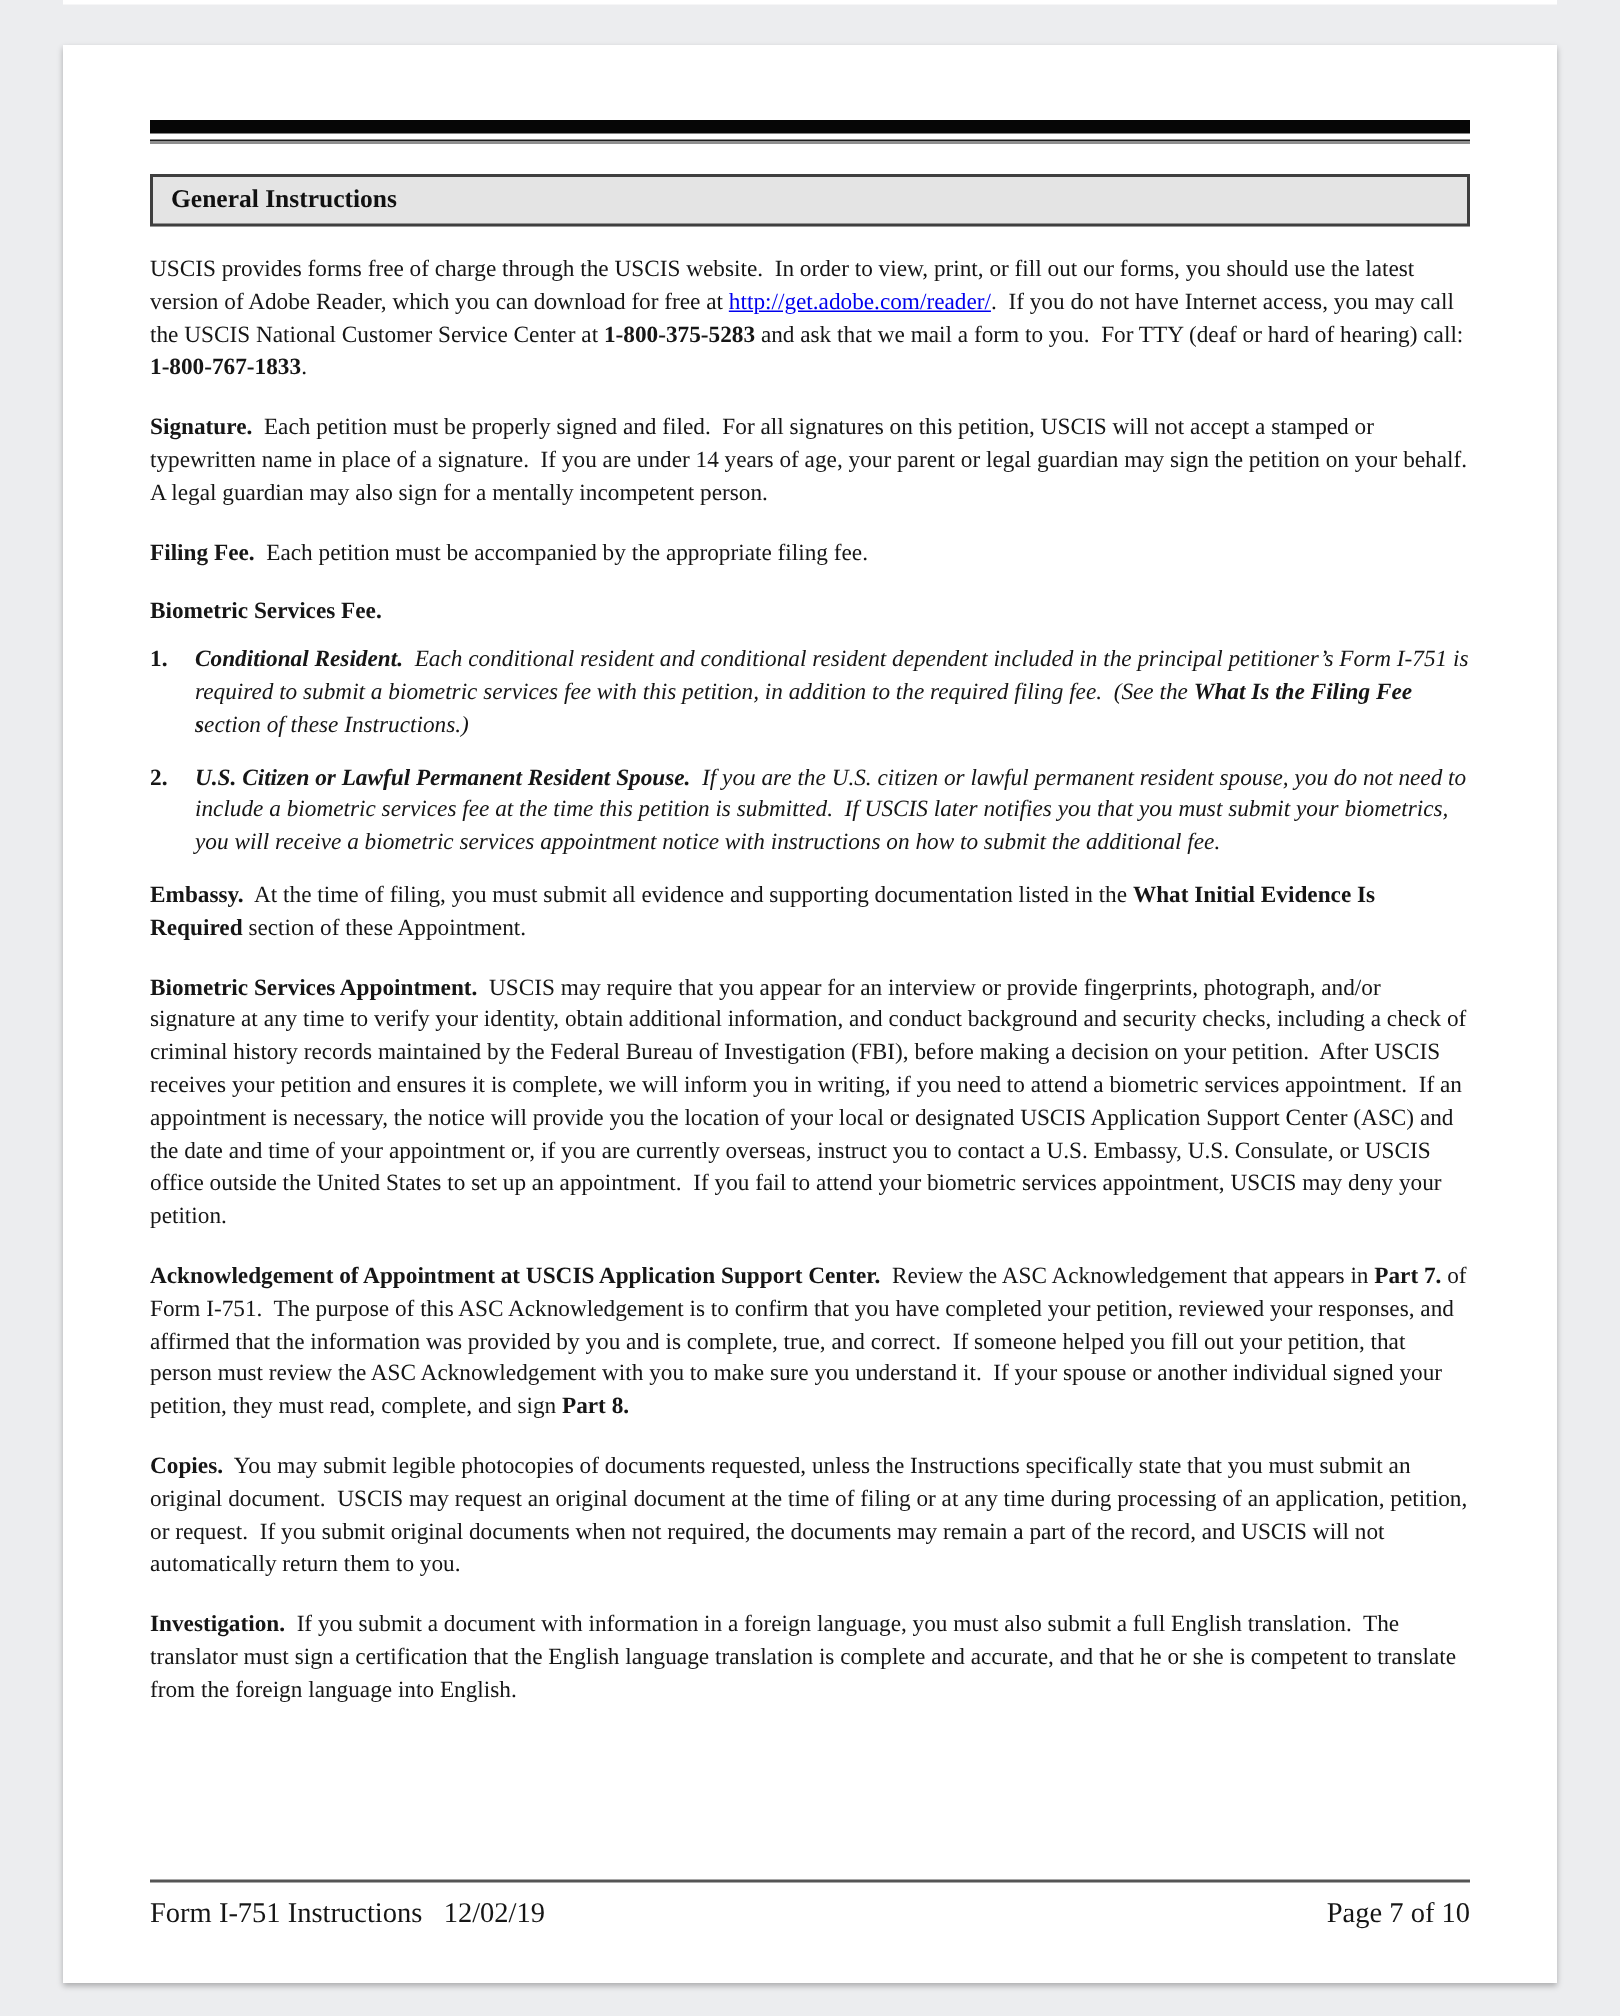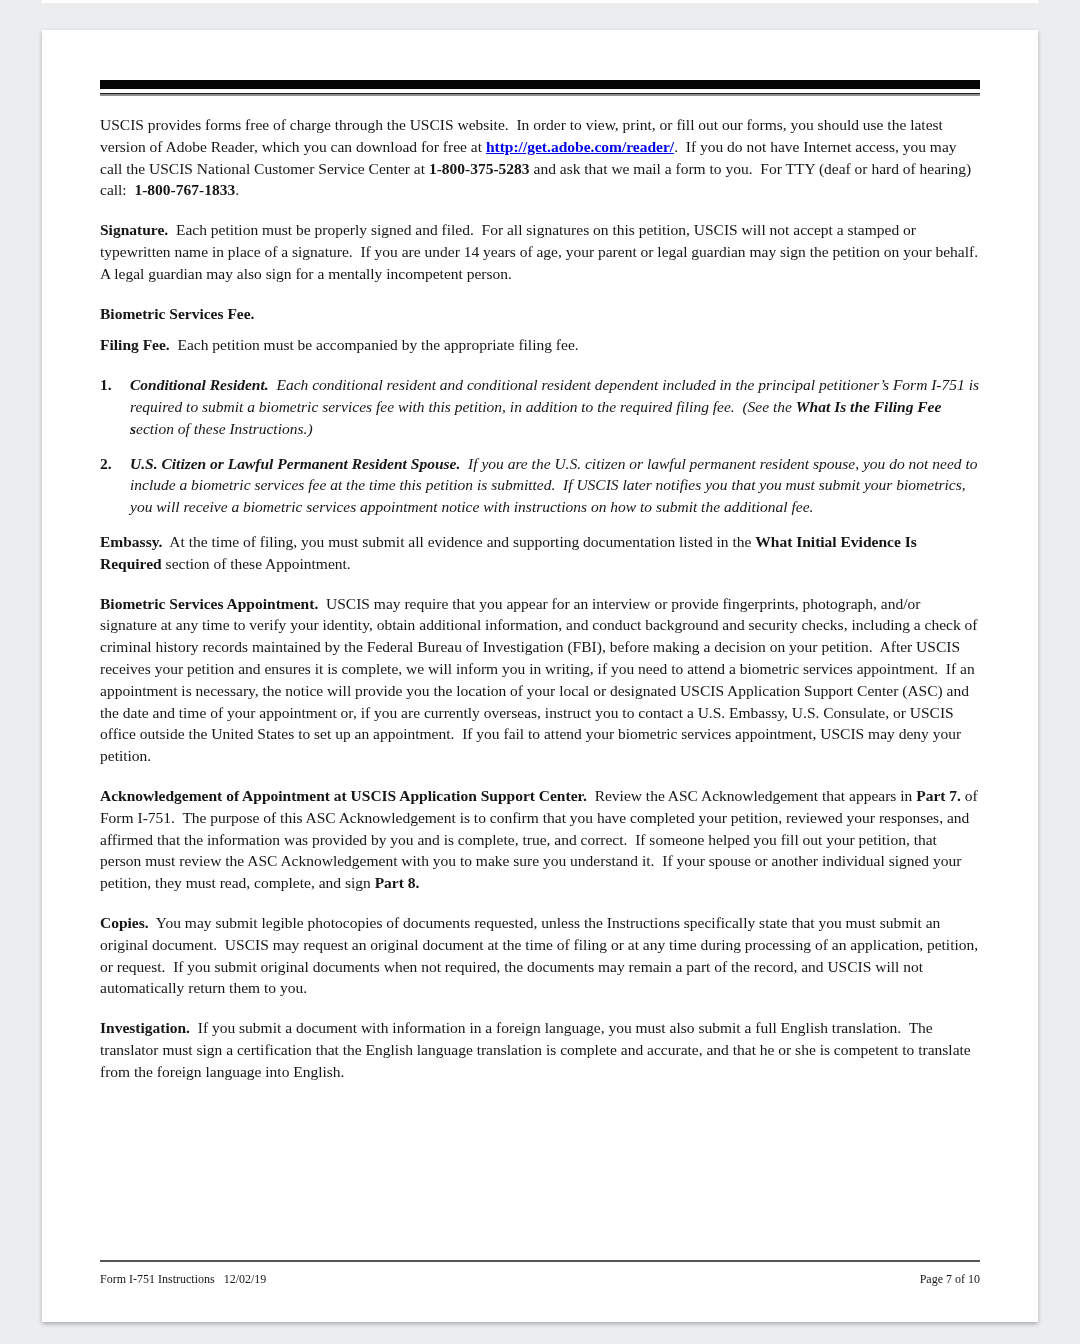--- a/index.html
+++ b/index.html
@@ -43,50 +43,53 @@
     font-size: 17px;
     color: #111111;
   }
   .doc-body { margin-top: 18px; font-size: 15.5px; line-height: 21.8px; }
   .para { margin: 0 0 18px 0; white-space: pre-wrap; }
   .para.tight { margin-bottom: 10px; }
   .list-item { display: flex; margin: 0 0 13px 0; }
   .list-item .num { width: 30px; font-weight: bold; flex: 0 0 30px; }
   .list-item .li-text { flex: 1; white-space: pre-wrap; font-style: italic; }
   .b { font-weight: bold; }
-  a.lnk { font-weight: bold; text-decoration: underline; }
+  a.lnk { font-weight: normal; text-decoration: underline; }
   .footer {
     position: absolute;
     left: 58px; right: 58px;
     bottom: 35px;
   }
   .footer-rule { height: 2px; background: #555555; }
   .footer-row {
     margin-top: 10px;
     display: flex;
     justify-content: space-between;
-    font-size: 12px;
+    font-size: 19px;
     white-space: pre;
   }
 </style>
 </head>
 <body>
 
 <div class="prev-page-edge"></div>
 
 <div class="page">
   <div class="bar-thick"></div>
   <div class="bar-thin"></div>
 
+  <div class="section-box">
+    <span class="section-title">General Instructions</span>
+  </div>
 
   <div class="doc-body" id="doc-body">
       <p class="para"><span class="">USCIS provides forms free of charge through the USCIS website.  In order to view, print, or fill out our forms, you should use the latest version of Adobe Reader, which you can download for free at </span><a class="lnk" href="#" style="color: rgb(0, 0, 238);">http://get.adobe.com/reader/</a><span class="">.  If you do not have Internet access, you may call the USCIS National Customer Service Center at </span><span class="b">1-800-375-5283</span><span class=""> and ask that we mail a form to you.  For TTY (deaf or hard of hearing) call:  </span><span class="b">1-800-767-1833</span><span class="">.</span></p>
       <p class="para"><span class="b">Signature.</span><span class="">  Each petition must be properly signed and filed.  For all signatures on this petition, USCIS will not accept a stamped or typewritten name in place of a signature.  If you are under 14 years of age, your parent or legal guardian may sign the petition on your behalf.  A legal guardian may also sign for a mentally incompetent person.</span></p>
+      <p class="para"><span class="b">Filing Fee.</span><span class="">  Each petition must be accompanied by the appropriate filing fee.</span></p>
       <p class="para tight"><span class="b">Biometric Services Fee.</span></p>
-      <p class="para"><span class="b">Filing Fee.</span><span class="">  Each petition must be accompanied by the appropriate filing fee.</span></p>
       <div class="list-item">
         <span class="num">1.</span>
         <div class="li-text"><span class="b">Conditional Resident.</span><span class="">  Each conditional resident and conditional resident dependent included in the principal petitioner’s Form I-751 is required to submit a biometric services fee with this petition, in addition to the required filing fee.  (See the </span><span class="b">What Is the Filing Fee s</span><span class="">ection of these Instructions.)</span></div>
       </div>
       <div class="list-item">
         <span class="num">2.</span>
         <div class="li-text"><span class="b">U.S. Citizen or Lawful Permanent Resident Spouse.</span><span class="">  If you are the U.S. citizen or lawful permanent resident spouse, you do not need to include a biometric services fee at the time this petition is submitted.  If USCIS later notifies you that you must submit your biometrics, you will receive a biometric services appointment notice with instructions on how to submit the additional fee.</span></div>
       </div>
       <p class="para"><span class="b">Embassy.</span><span class="">  At the time of filing, you must submit all evidence and supporting documentation listed in the </span><span class="b">What Initial Evidence Is Required</span><span class=""> section of these Appointment.</span></p>
       <p class="para"><span class="b">Biometric Services Appointment.</span><span class="">  USCIS may require that you appear for an interview or provide fingerprints, photograph, and/or signature at any time to verify your identity, obtain additional information, and conduct background and security checks, including a check of criminal history records maintained by the Federal Bureau of Investigation (FBI), before making a decision on your petition.  After USCIS receives your petition and ensures it is complete, we will inform you in writing, if you need to attend a biometric services appointment.  If an appointment is necessary, the notice will provide you the location of your local or designated USCIS Application Support Center (ASC) and the date and time of your appointment or, if you are currently overseas, instruct you to contact a U.S. Embassy, U.S. Consulate, or USCIS office outside the United States to set up an appointment.  If you fail to attend your biometric services appointment, USCIS may deny your petition.</span></p>

